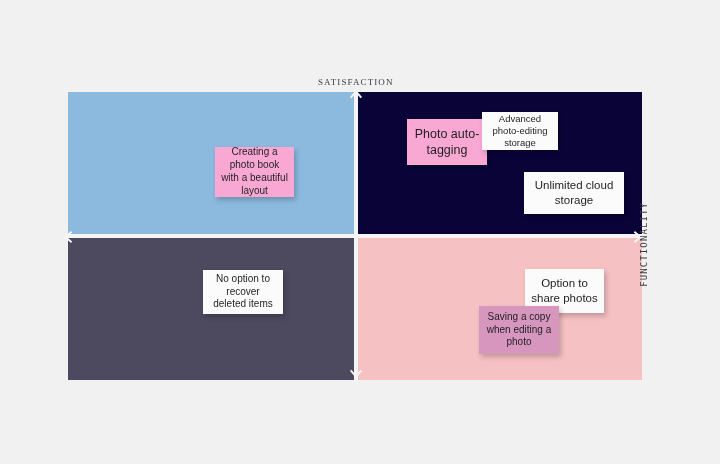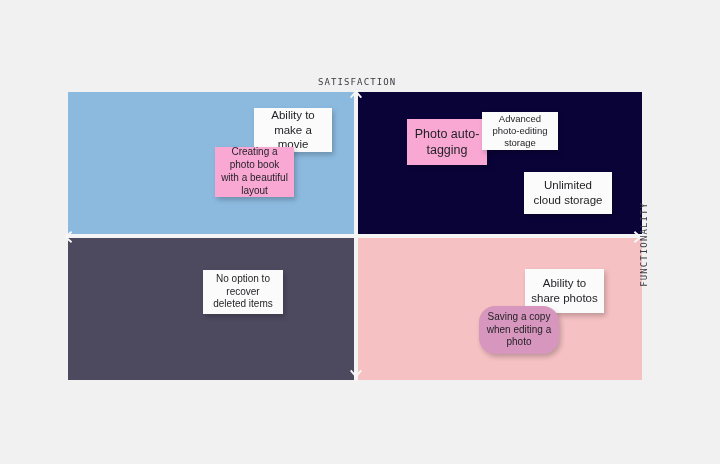--- a/index.html
+++ b/index.html
@@ -64,20 +64,21 @@
     position: absolute;
     font-family: "DejaVu Sans Mono", "Liberation Mono", monospace;
     font-size: 9px;
     letter-spacing: 1.1px;
     color: #3a3a42;
     white-space: nowrap;
   }
   .label-satisfaction {
     left: 318px;
     top: 77px;
+    font-family: Liberation Serif, serif;
   }
   .label-functionality {
     left: 639px;
     top: 202px;
     transform-origin: left top;
     transform: rotate(-90deg) translateX(-100%);
   }
 
   
   .note {
@@ -93,24 +94,24 @@
     box-shadow: 2px 3px 5px rgba(0,0,0,0.22);
   }
   .note-white { background: #fbfbfb; }
   .note-pink  { background: #f9a8d4; }
   .note-mauve { background: #d796be; }
 
   .n-ability        { left: 254px; top: 108px; width: 78px;  height: 44px; font-size: 11.5px; }
   .n-photobook      { left: 215px; top: 147px; width: 79px;  height: 50px; font-size: 10px;   }
   .n-autotag        { left: 407px; top: 119px; width: 80px;  height: 46px; font-size: 12.5px; }
   .n-advanced       { left: 482px; top: 112px; width: 76px;  height: 38px; font-size: 9.5px;  }
-  .n-cloud          { left: 524px; top: 172px; width: 88px;  height: 42px; font-size: 11.5px; }
+  .n-cloud          { left: 524px; top: 172px; width: 100px;  height: 42px; font-size: 11.5px; }
   .n-norecover      { left: 203px; top: 270px; width: 80px;  height: 44px; font-size: 10px;   }
   .n-share          { left: 525px; top: 269px; width: 79px;  height: 44px; font-size: 11.5px; }
-  .n-savingcopy     { left: 479px; top: 306px; width: 80px;  height: 48px; font-size: 10px; border-radius: 16px;   }
+  .n-savingcopy     { left: 479px; top: 306px; width: 80px;  height: 48px; font-size: 10px;   }
 </style>
 </head>
 <body>
 
 <div class="board">
 
   <div class="quadrant q-tl"></div>
   <div class="quadrant q-tr"></div>
   <div class="quadrant q-bl"></div>
   <div class="quadrant q-br"></div>
@@ -135,29 +136,28 @@
   </div>
   <div class="arrow arrow-right">
     <svg width="16" height="16" viewBox="0 0 16 16">
       <path d="M14 8 L7 14 L5.8 12.6 L11 8 L5.8 3.4 L7 2 Z" fill="#f7f7f7"></path>
     </svg>
   </div>
 
   <div class="axis-label label-satisfaction">SATISFACTION</div>
   <div class="axis-label label-functionality">FUNCTIONALITY</div>
 
-  <div class="note note-white n-ability">Ability to make a movie</div>
 
   <div class="note note-pink n-photobook">Creating a photo book with a beautiful layout</div>
 
   <div class="note note-pink n-autotag">Photo auto-tagging</div>
 
   <div class="note note-white n-advanced">Advanced photo-editing storage</div>
 
   <div class="note note-white n-cloud">Unlimited cloud storage</div>
 
   <div class="note note-white n-norecover">No option to recover deleted items</div>
 
-  <div class="note note-white n-share">Ability to share photos</div>
+  <div class="note note-white n-share">Option to share photos</div>
 
   <div class="note note-mauve n-savingcopy">Saving a copy when editing a photo</div>
 
 </div>
 
 </body></html>

